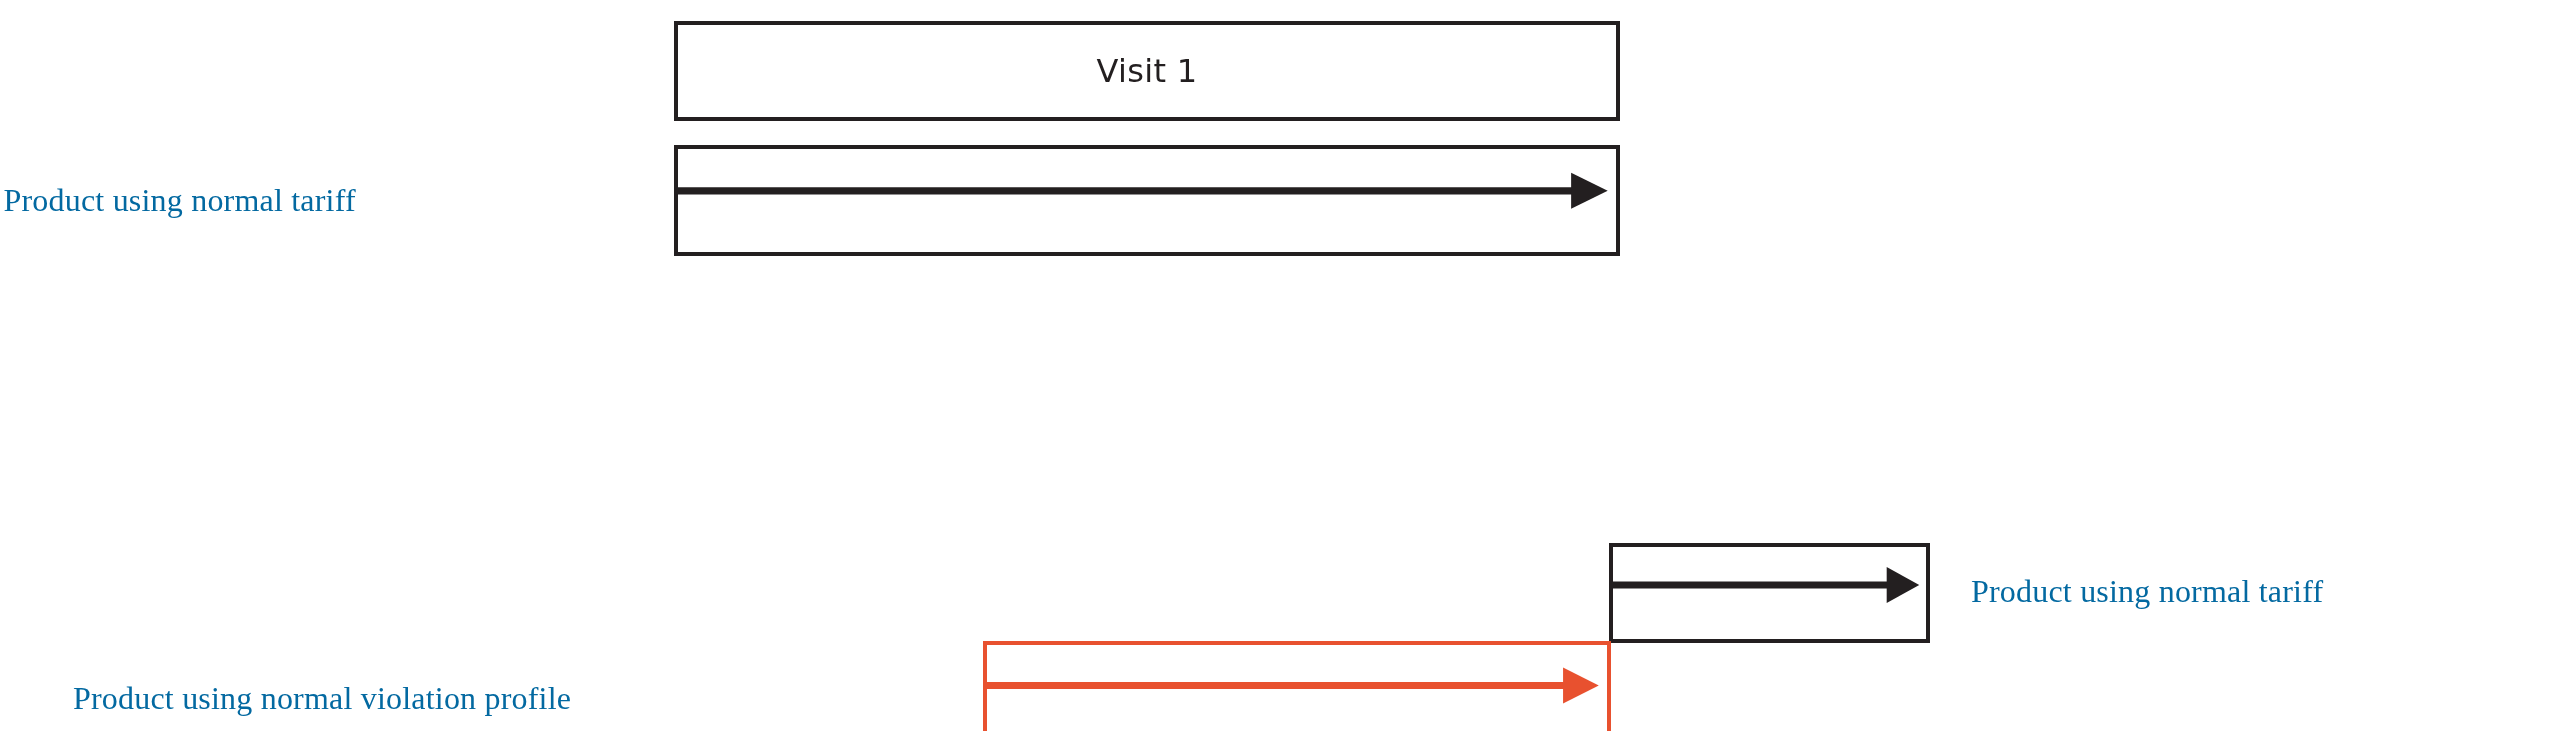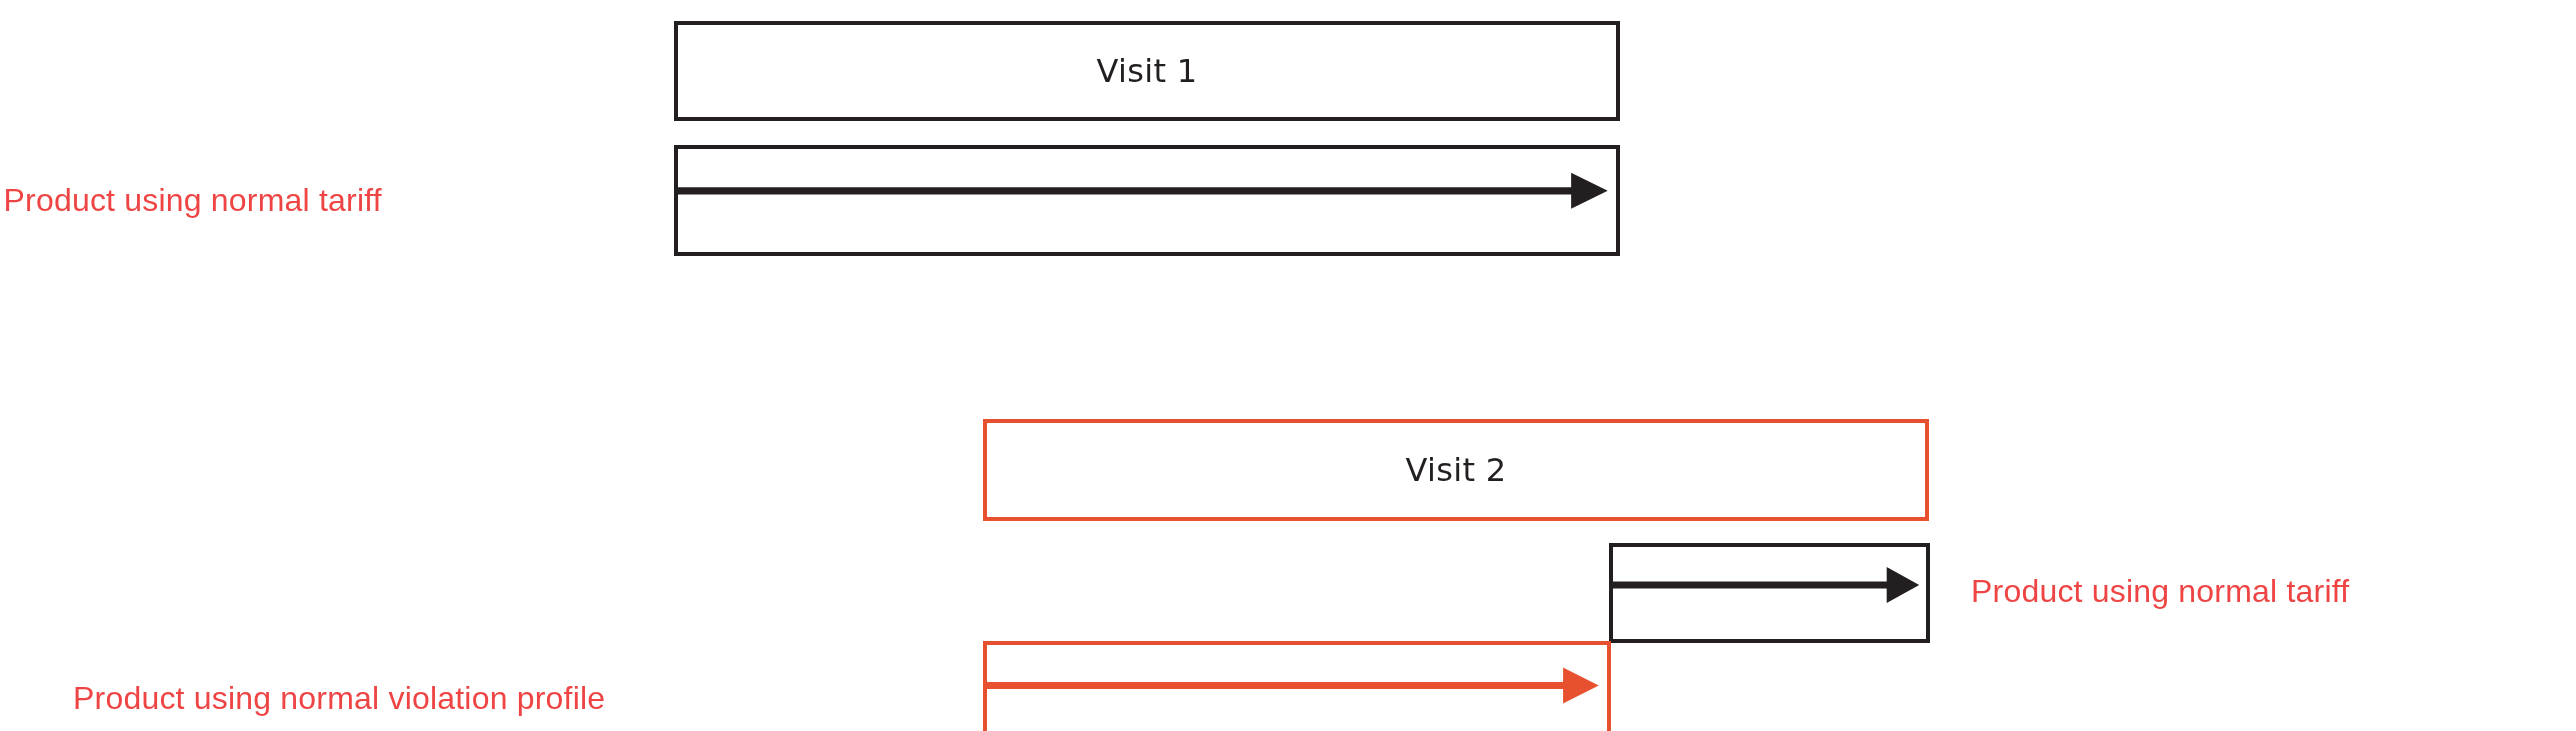--- a/index.html
+++ b/index.html
@@ -45,23 +45,23 @@
     font-size: 32px;
     font-family: "DejaVu Sans", sans-serif;
     letter-spacing: 0.3px;
     white-space: nowrap;
     line-height: 1;
   }
 
   
   .caption {
     position: absolute;
-    color: #ef4444;
+    color: #0369a1;
     font-size: 32px;
-    font-family: Liberation Sans, sans-serif;
+    font-family: Liberation Serif, serif;
     letter-spacing: 0.2px;
     white-space: nowrap;
     line-height: 1;
   }
 
   
   .arrow-svg {
     position: absolute;
     left: 0;
     top: 0;
@@ -93,23 +93,20 @@
 
   <div class="box box-black" id="tariff1-box">
     <svg class="arrow-svg" viewBox="0 0 1359 160" preserveAspectRatio="none">
       <line x1="0" y1="65" x2="1300" y2="65" stroke="#231f20" stroke-width="11"></line>
       <polygon points="1294,37 1294,93 1347,65" fill="#231f20"></polygon>
     </svg>
   </div>
 
   <div class="caption" id="label-tariff-left">Product using normal tariff</div>
 
-  <div class="box box-orange" id="visit2-box">
-    <div class="visit-label">Visit 2</div>
-  </div>
 
   <div class="box box-black" id="tariff2-box">
     <svg class="arrow-svg" viewBox="0 0 462 143" preserveAspectRatio="none">
       <line x1="0" y1="59" x2="410" y2="59" stroke="#231f20" stroke-width="11"></line>
       <polygon points="404,31 404,87 452,59" fill="#231f20"></polygon>
     </svg>
   </div>
 
   <div class="caption" id="label-tariff-right">Product using normal tariff</div>
 

